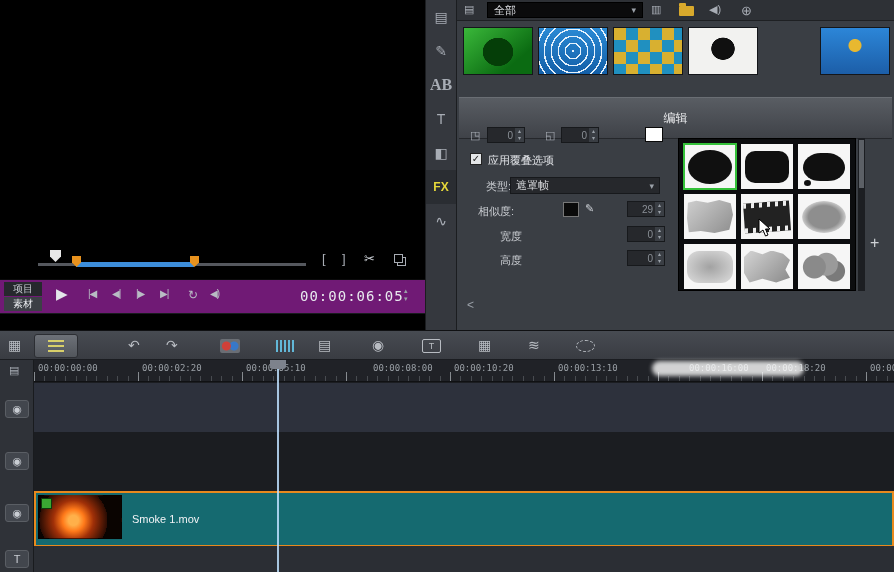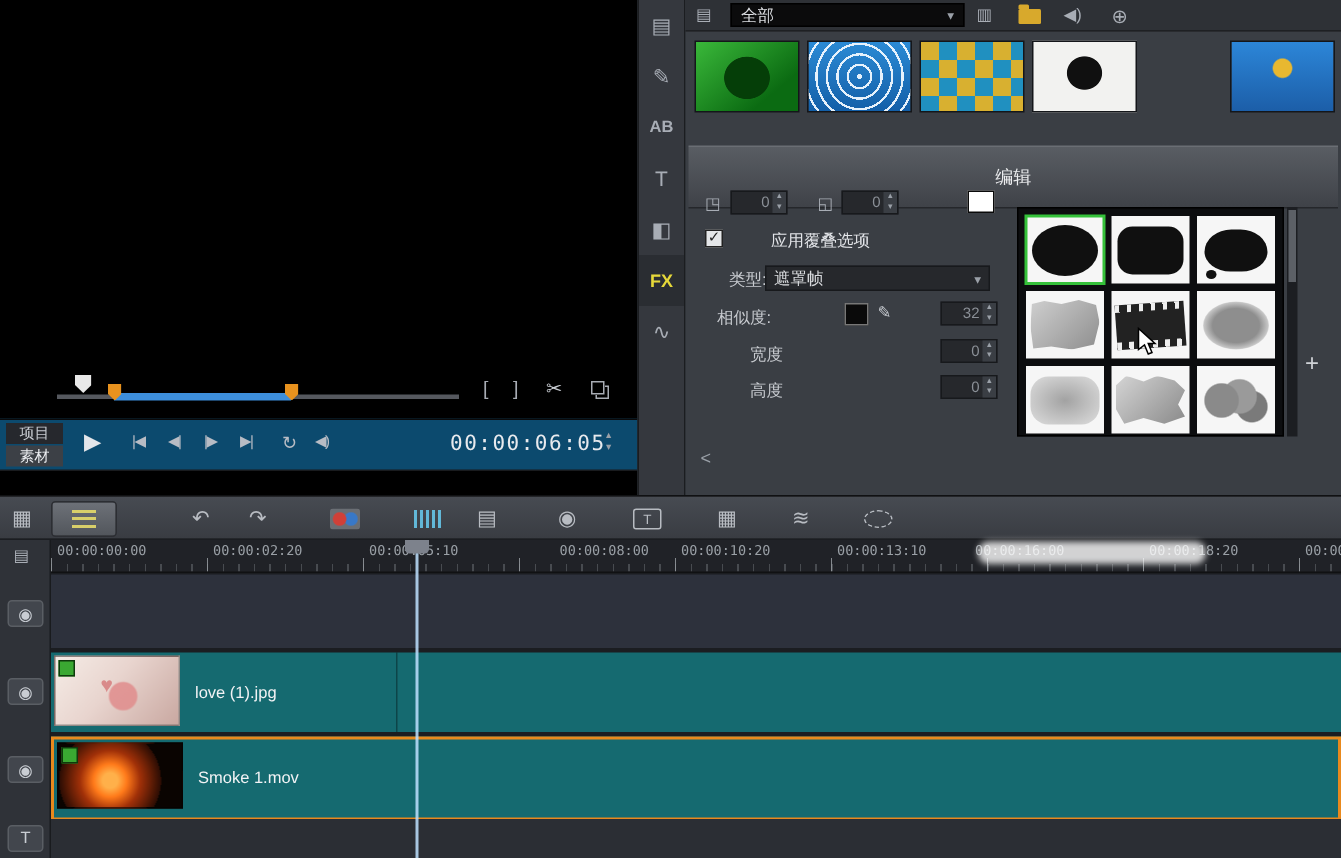--- a/index.html
+++ b/index.html
@@ -23,33 +23,33 @@
   .hdl { position:absolute; width:7px; height:7px; background:#ffe83a; border:1px solid #4a4a20; }
   .scrub-marker { position:absolute; left:50px; top:250px; width:11px; height:12px; background:#e8e8e8;
       clip-path:polygon(0 0,100% 0,100% 55%,50% 100%,0 55%); }
   .scrub-track { position:absolute; left:38px; top:263px; width:268px; height:3px; background:#55585e; }
   .scrub-fill  { position:absolute; left:76px; top:262px; width:118px; height:5px; background:#3d8edb; }
   .trim-hdl { position:absolute; top:256px; width:9px; height:11px; background:#e8921e;
       clip-path:polygon(0 0,100% 0,100% 60%,50% 100%,0 60%); }
   .scrub-ic { position:absolute; top:251px; font-size:13px; color:#a8acb4; }
   .icon-copy { position:absolute; left:394px; top:254px; width:9px; height:9px; border:1px solid #a8acb4;
       box-shadow:3px 3px 0 -1px #000, 3px 3px 0 0 #a8acb4; }
-  .transport { position:absolute; left:0; top:279px; width:425px; height:35px; background:#0c4a6e; border-top:1px solid #0a0a0b; border-bottom:1px solid #191b1e; }
+  .transport { position:absolute; left:0; top:279px; width:425px; height:35px; background:#701a75; border-top:1px solid #0a0a0b; border-bottom:1px solid #191b1e; }
   .side-btn { position:absolute; left:4px; width:38px; height:14px; font-size:10px; color:#c8ccd2; background:#26282d;
       display:flex; align-items:center; justify-content:center; }
   .t-btn { position:absolute; top:8px; color:#b8bcc4; font-size:10px; letter-spacing:-1px; cursor:default; }
   .timecode { position:absolute; left:300px; top:8px; font-family:"DejaVu Sans Mono", monospace; font-size:14px; color:#e8eaee; letter-spacing:1px; }
   .tc-steppers { position:absolute; left:404px; top:7px; display:flex; flex-direction:column; gap:0; font-size:7px; color:#9aa0a8; line-height:8px; }
 
   
   .toolstrip { position:absolute; left:425px; top:0; width:32px; height:330px; background:#35383e;
       border-left:1px solid #1b1d20; border-right:1px solid #1b1d20; }
   .ts-item { width:100%; height:34px; display:flex; align-items:center; justify-content:center;
       color:#a8adb5; font-size:14px; }
-  .ts-item.small { font-size:11px; font-weight:bold; }
+  .ts-item.small { font-size:16px; font-weight:bold;font-family:Liberation Serif, serif; }
   .ts-item.fx { color:#e6d83a; font-weight:bold; background:#2a2d32; font-size:12px; }
 
   
   .right-panel { position:absolute; left:457px; top:0; width:437px; height:330px; background:#3a3e44; }
   .libbar { position:absolute; top:0; left:0; right:0; height:21px; background:#2e3136; border-bottom:1px solid #1e2023; }
   .lib-ic { position:absolute; top:3px; font-size:11px; color:#a8adb5; }
   .lib-dd { position:absolute; left:30px; top:2px; width:156px; height:16px; background:#0b0b0c; border:1px solid #000;
       color:#dcdee2; font-size:11px; display:flex; align-items:center; padding:0 6px; }
   .lib-dd .arr { margin-left:auto; font-size:9px; color:#9aa0a8; }
   .folder-ic { position:absolute; left:222px; top:6px; width:15px; height:10px; background:#d8a92c; border-radius:1px; }
@@ -236,33 +236,33 @@
         <span class="arrs">
             <span>▴</span>
             <span>▾</span>
           </span>
       </div>
       <div class="swatch" style="left:188px;top:5px;width:18px;height:15px;background:#ffffff;"></div>
 
       <div class="chk" style="left:13px;top:31px;">
         <span>✓</span>
       </div>
-      <span class="opt-label" style="left:31px;top:31px;color:#e2e4e8;margin-left:26px;">应用覆叠选项</span>
+      <span class="opt-label" style="left:31px;top:31px;color:#e2e4e8;">应用覆叠选项</span>
 
       <span class="opt-label" style="left:29px;top:57px;">类型:</span>
       <div class="type-dd">
         <span>遮罩帧</span>
         <span class="arr">▾</span>
       </div>
 
       <span class="opt-label" style="left:21px;top:82px;">相似度:</span>
       <div class="swatch" style="left:106px;top:80px;width:16px;height:15px;background:#0a0a0a;border-color:#777;"></div>
       <span class="opt-ic" style="left:128px;top:80px;color:#c8ccd2;">✎</span>
       <div class="spin" style="left:170px;top:79px;">
-        <span class="val">32</span>
+        <span class="val">29</span>
         <span class="arrs">
             <span>▴</span>
             <span>▾</span>
           </span>
       </div>
 
       <span class="opt-label" style="left:43px;top:107px;font-family:Liberation Serif, serif;">宽度</span>
       <div class="spin" style="left:170px;top:104px;">
         <span class="val">0</span>
         <span class="arrs">
@@ -357,34 +357,28 @@
   </div>
 
   <div class="tracks">
     <div class="ruler">
       <span class="r-lab" style="left:4px;">00:00:00:00</span>
       <span class="r-lab" style="left:108px;">00:00:02:20</span>
       <span class="r-lab" style="left:212px;">00:00:05:10</span>
       <span class="r-lab" style="left:316px;padding-left:23px;">00:00:08:00</span>
       <span class="r-lab" style="left:420px;">00:00:10:20</span>
       <span class="r-lab" style="left:524px;">00:00:13:10</span>
-      <span class="r-lab" style="left:616px;">00:00:16:00</span>
+      <span class="r-lab" style="left:655px;">00:00:16:00</span>
       <span class="r-lab" style="left:732px;">00:00:18:20</span>
       <span class="r-lab" style="left:836px;">00:00:21:10</span>
       <div class="smudge"></div>
     </div>
 
     <div class="trow row1"></div>
 
-    <div class="trow row2">
-      <div class="clip-thumb love-img"></div>
-      <div class="clip-badge"></div>
-      <span class="clip-label">love (1).jpg</span>
-      <div class="clip-cut"></div>
-    </div>
 
     <div class="trow row3">
       <div class="clip-thumb smoke-img"></div>
       <div class="clip-badge"></div>
       <span class="clip-label">Smoke 1.mov</span>
     </div>
 
     <div class="trow row4"></div>
 
     <div class="ph-grip"></div>

